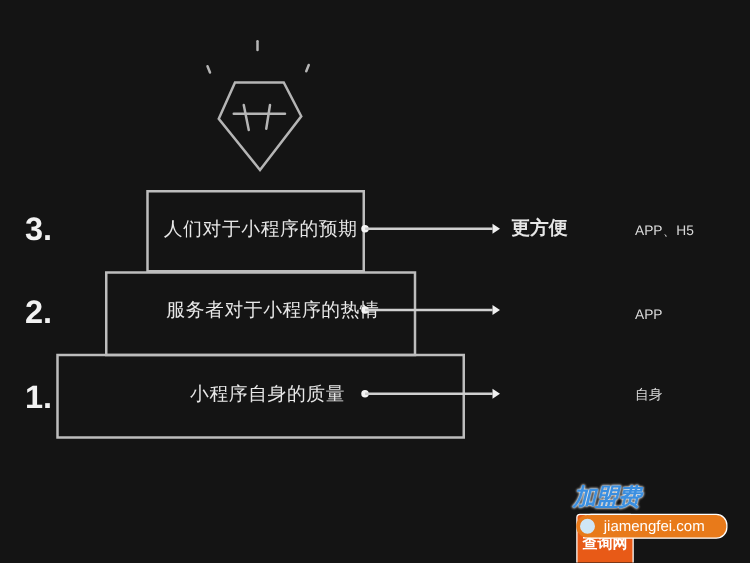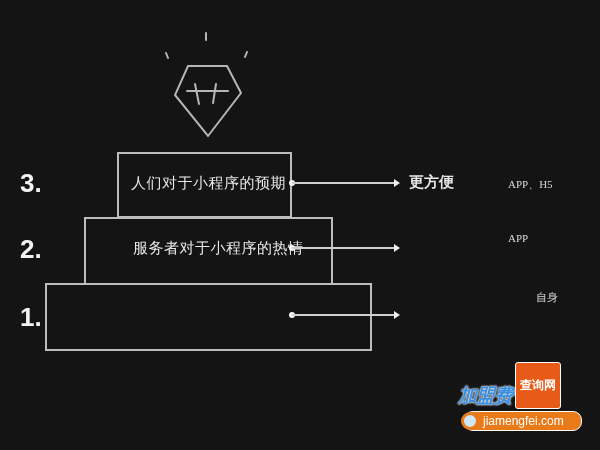--- a/index.html
+++ b/index.html
@@ -50,33 +50,33 @@
     border-left: 6px solid #f0f0f0;
   }
   .outcome {
     position: absolute;
     font-size: 15px;
     color: #e6e6e6;
     white-space: nowrap;
   }
   .platform {
     position: absolute;
-    font-family: Liberation Serif, serif;
+    font-family: Liberation Sans, sans-serif;
     font-size: 11px;
     color: #d8d8d8;
     white-space: nowrap;
   }
   .platform.cjk { font-family: "DejaVu Sans", sans-serif; }
   .diamond { position: absolute; left: 0; top: 0; }
   
   .wm {
     position: absolute; left: 458px; top: 385px; width: 128px; height: 52px;
   }
   .wm-top {
-    position: absolute; left: 0; top: 0; height: 24px; display: flex; align-items: flex-end;
+    position: absolute; left: 0; top: 0; height: 24px; display: flex; align-items: flex-start; flex-direction: column;
   }
   .wm-brand {
     font-family: "DejaVu Sans", sans-serif; font-weight: bold; font-style: italic;
     font-size: 19px; color: #3b8fe0;
     text-shadow: 0 0 2px #fff, 0 0 2px #fff;
     letter-spacing: -1px;
   }
   .wm-tag {
     margin-left: 3px;
     background: #e85a17; color: #fff;
@@ -127,28 +127,29 @@
   <div class="arrowhead" style="left:394px; top:179px;"></div>
   <div class="outcome" style="left:409px; top:173px;font-weight:bold;">更方便</div>
   <div class="platform" style="left:508px; top:177px;">APP、H5</div>
 
   <div class="num" style="left:20px; top:234px;">2.</div>
   <div class="box" style="left:84px; top:217px; width:249px; height:68px;"></div>
   <div class="box-label" style="left:133px; top:239px;">服务者对于小程序的热情</div>
   <div class="dot" style="left:289px; top:245px;"></div>
   <div class="connector" style="left:292px; top:247px; width:102px;"></div>
   <div class="arrowhead" style="left:394px; top:244px;"></div>
-  <div class="platform" style="left:508px; top:232px;">APP</div>
+  <div class="platform" style="left:508px; top:246px;">APP</div>
 
   <div class="num" style="left:20px; top:302px;">1.</div>
   <div class="box" style="left:45px; top:283px; width:327px; height:68px;"></div>
+  <div class="box-label" style="left:152px; top:306px;">小程序自身的质量</div>
   <div class="dot" style="left:289px; top:312px;"></div>
   <div class="connector" style="left:292px; top:314px; width:102px;"></div>
   <div class="arrowhead" style="left:394px; top:311px;"></div>
-  <div class="platform cjk" style="left:508px; top:290px;margin-left:28px;">自身</div>
+  <div class="platform cjk" style="left:508px; top:308px;">自身</div>
 
 </div>
 
 <div class="wm">
   <div class="wm-top">
     <span class="wm-brand">加盟费</span>
     <span class="wm-tag">查询网</span>
   </div>
   <div class="wm-bottom">
     <span class="wm-lens"></span>

